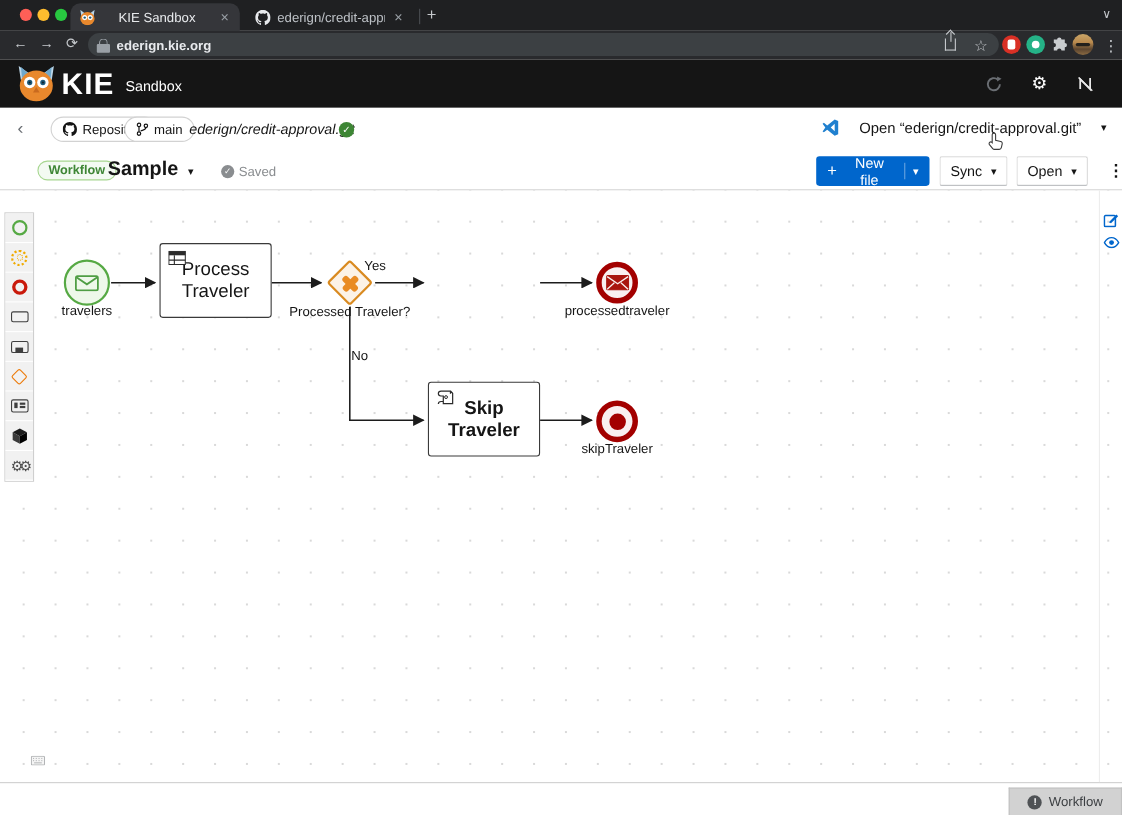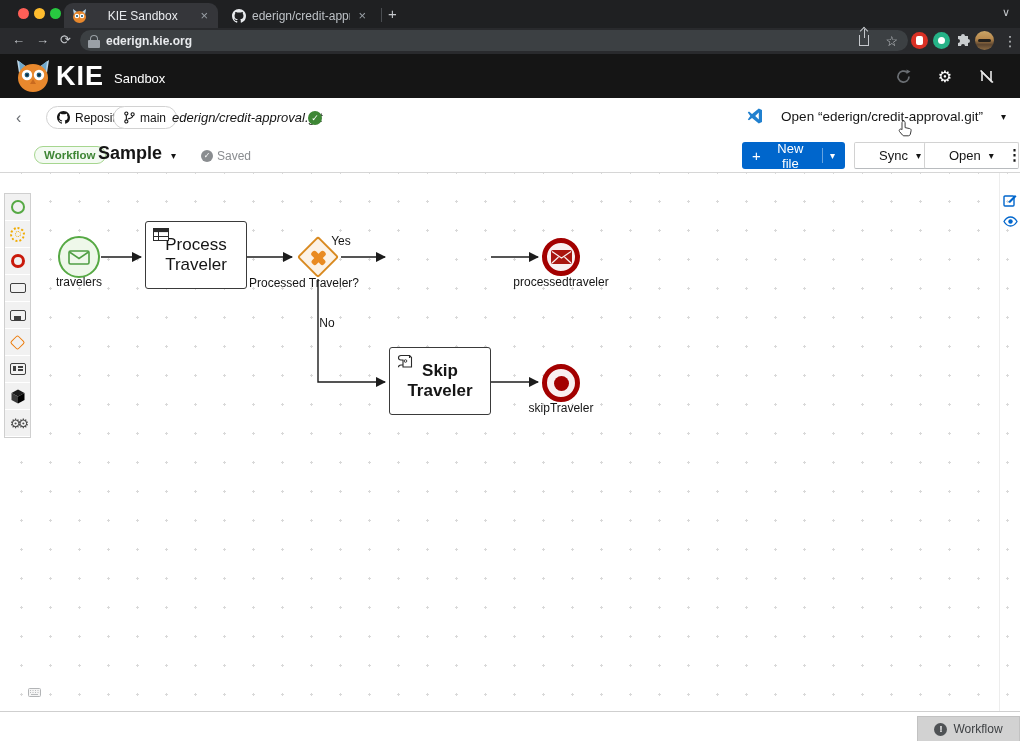--- a/index.html
+++ b/index.html
@@ -56,21 +56,21 @@
   
   #filebar { position:absolute; top:140px; left:16px; width:829px; height:32px; background:#fff; }
   #wf-badge { position:absolute; left:18px; top:6px; border:1px solid #a6d68f; background:#f3faf2; color:#3e8635; font-size:11.5px; font-weight:bold; border-radius:10px; padding:2px 9px; }
   #doc-title { position:absolute; left:82px; top:3px; font-size:18px; font-weight:bold; color:#151515; }
   #doc-caret { position:absolute; left:155px; top:10px; }
   #saved { position:absolute; left:185px; top:9px; display:flex; align-items:center; gap:4px; color:#8a8d90; font-size:12px; }
   #saved .chk { width:12px; height:12px; border-radius:50%; background:#8a8d90; color:#fff; font-size:8px; line-height:12px; text-align:center; }
   #newfile-btn { position:absolute; left:726px; top:2px; height:27px; background:#0066cc; color:#fff; border:none; border-radius:3px; display:flex; align-items:center; font-size:13px; padding:0 10px; gap:7px; }
   #newfile-btn .divider { width:1px; height:15px; background:rgba(255,255,255,.4); margin-left:2px; }
   #newfile-btn .caret { color:#fff; }
-  .ctl-btn { position:absolute; top:2px; height:27px; background:#fff; border:1px solid #d2d2d2; border-bottom-color:#b8bbbe; border-radius:2px; display:flex; align-items:center; gap:8px; font-size:13px; color:#151515; padding:0 24px; }
+  .ctl-btn { position:absolute; top:2px; height:27px; background:#fff; border:1px solid #d2d2d2; border-bottom-color:#b8bbbe; border-radius:2px; display:flex; align-items:center; gap:8px; font-size:13px; color:#151515; padding:0 9px; }
   #kebab-file { position:absolute; left:991px; top:6px; color:#151515; font-size:15px; font-weight:bold; }
 
   
   #canvas { position:absolute; top:172px; left:0; width:1020px; height:540px; background-color:#fff;
     background-image:radial-gradient(circle,#d9d9d9 1.2px, transparent 1.4px); background-size:29px 29px; background-position:7px 14px;
     border-top:1px solid #d6d6d6; border-bottom:1px solid #cfcfcf; }
   #canvas-right-sep { position:absolute; left:999px; top:0; width:1px; height:538px; background:#ededed; }
   #edge-layer { position:absolute; left:0; top:0; }
 
   
@@ -299,21 +299,21 @@
       <path d="M5.5 4v9M0.5 8.5h15" stroke="#2b2b2b" stroke-width="1" fill="none"></path>
     </svg>
     <span class="t-label">Process Traveler</span>
   </div>
 
   <div id="n-gw">
     <div class="diamond"></div>
     <div class="xbar" style="transform:rotate(45deg)"></div>
     <div class="xbar" style="transform:rotate(-45deg)"></div>
   </div>
-  <div class="bpmn-label" style="left:244px;top:103px;width:120px">Processed Traveler?</div>
+  <div class="bpmn-label" style="left:258px;top:103px;width:120px">Processed Traveler?</div>
   <div class="bpmn-label" style="left:326px;top:61px;width:30px">Yes</div>
   <div class="bpmn-label" style="left:312px;top:143px;width:30px">No</div>
 
 
   <div class="end-event" id="n-end1">
     <svg width="21" height="14" viewBox="0 0 21 14">
       <rect x="0.5" y="0.5" width="20" height="13" rx="1" fill="#a9150f" stroke="#a9150f"></rect>
       <path d="M1 1.5 10.5 8 20 1.5M1 13 7.5 7M20 13 13.5 7" fill="none" stroke="#f9eff0" stroke-width="1.2"></path>
     </svg>
   </div>

